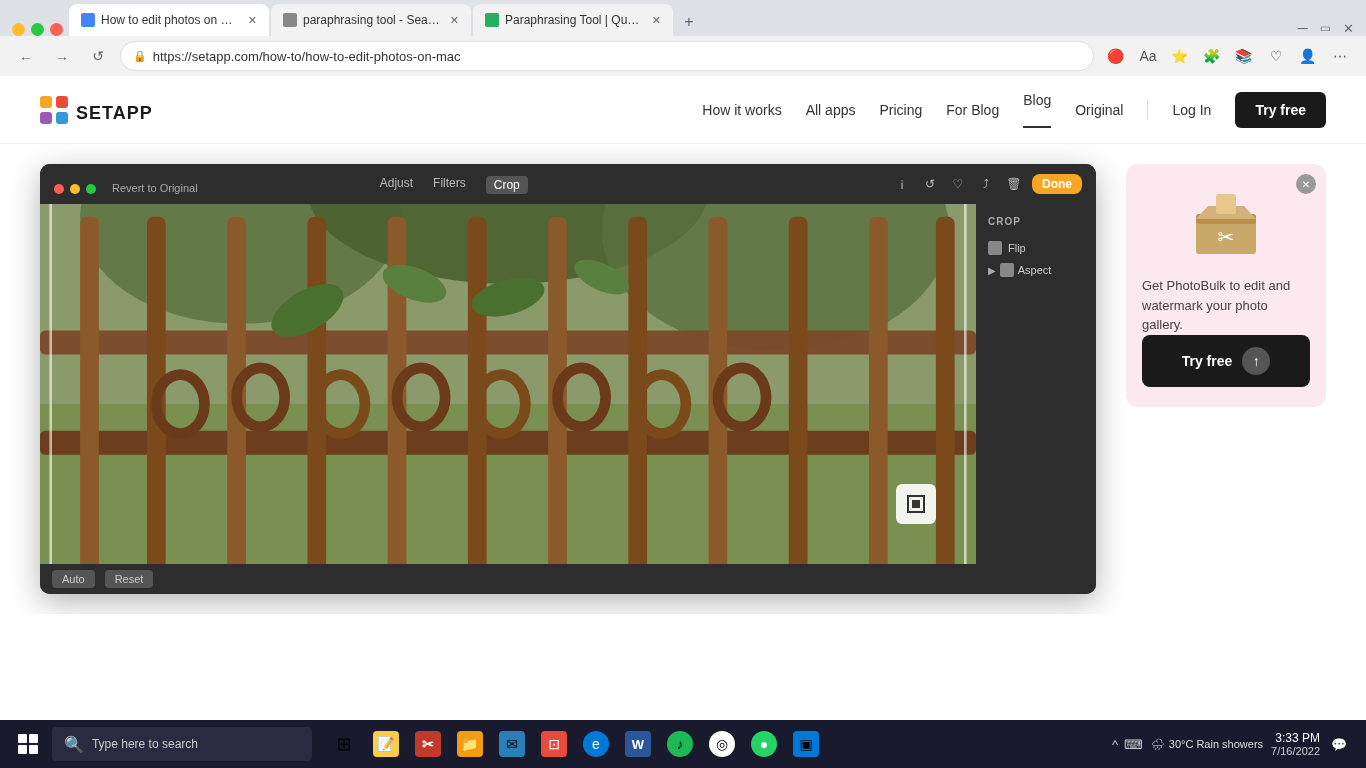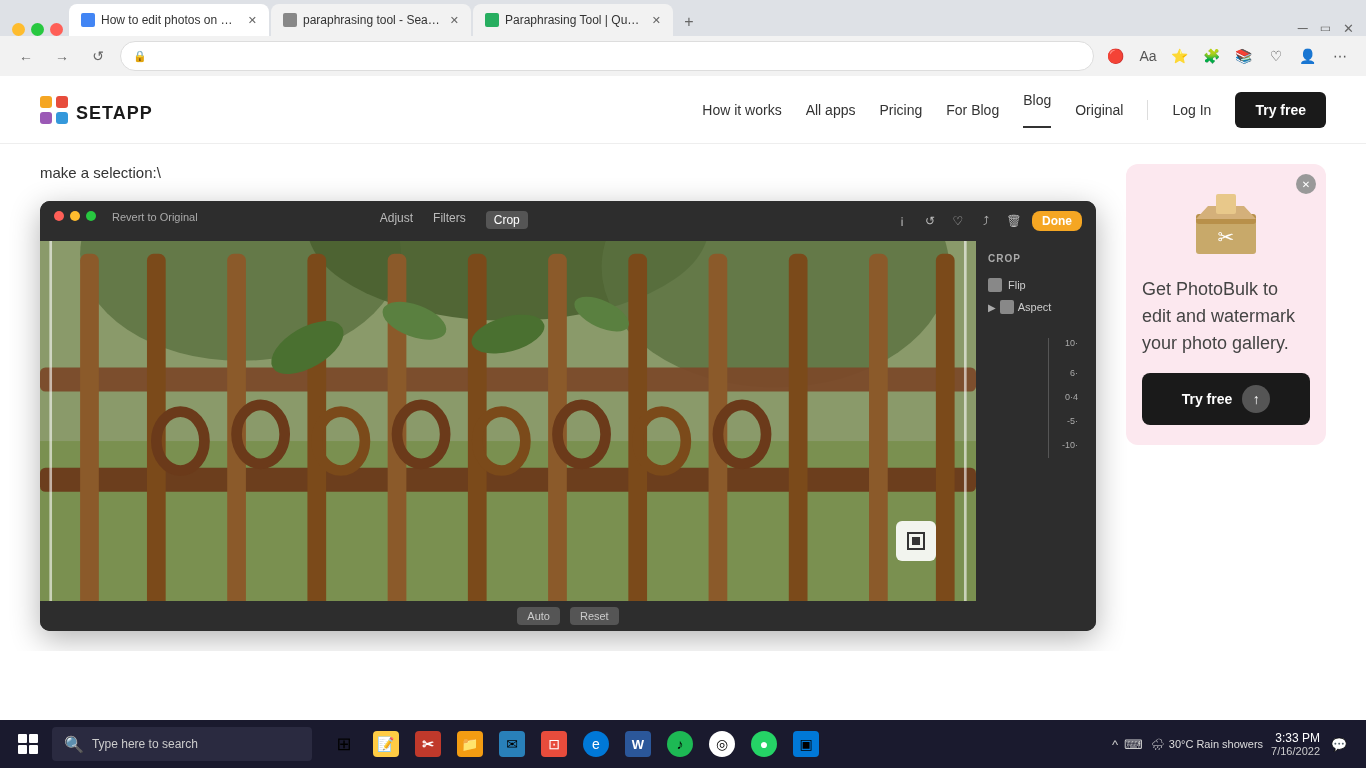--- a/index.html
+++ b/index.html
@@ -41,21 +41,21 @@
     .btn-login { font-size: 14px; color: #333; background: none; border: none; cursor: pointer; }
     .btn-try-free { background: #1a1a1a; color: #fff; border: none; border-radius: 6px; padding: 10px 20px; font-size: 14px; font-weight: 600; cursor: pointer; }
 
     
     .main-content { display: flex; padding: 20px 40px; gap: 30px; background: #fff; overflow: hidden; }
     .article-section { flex: 1; }
     .intro-text { font-size: 15px; color: #333; margin-bottom: 20px; }
 
     
     .mac-app-screenshot { background: #1e1e1e; border-radius: 10px; overflow: hidden; box-shadow: 0 8px 30px rgba(0,0,0,0.3); }
-    .mac-titlebar { display: flex; align-items: flex-start; background: #2d2d2d; padding: 10px 14px; gap: 0; }
+    .mac-titlebar { display: flex; align-items: flex-end; background: #2d2d2d; padding: 10px 14px; gap: 0; }
     .mac-dots { display: flex; gap: 6px; }
     .mac-dot { width: 10px; height: 10px; border-radius: 50%; }
     .mac-dot-red { background: #ff5f57; }
     .mac-dot-yellow { background: #febc2e; }
     .mac-dot-green { background: #28c840; }
     .mac-revert { color: #aaa; font-size: 11px; margin-left: 16px; }
     .mac-toolbar-items { display: flex; gap: 20px; margin-left: auto; margin-right: auto; }
     .mac-tool { color: #bbb; font-size: 12px; cursor: pointer; }
     .mac-tool.active { color: #fff; background: #555; padding: 2px 8px; border-radius: 4px; }
     .mac-toolbar-right { display: flex; align-items: center; gap: 8px; margin-left: auto; }
@@ -69,33 +69,33 @@
     .mac-sidebar { width: 120px; background: #2d2d2d; padding: 12px; }
     .mac-sidebar-title { color: #aaa; font-size: 10px; font-weight: 600; margin-bottom: 10px; letter-spacing: 1px; }
     .mac-sidebar-item { display: flex; align-items: center; gap: 6px; padding: 4px 0; cursor: pointer; }
     .mac-sidebar-item-icon { width: 14px; height: 14px; background: #888; border-radius: 2px; }
     .mac-sidebar-item-text { color: #ccc; font-size: 11px; }
     .mac-sidebar-aspect { display: flex; align-items: center; gap: 4px; padding: 4px 0; cursor: pointer; }
     .mac-sidebar-aspect-arrow { color: #aaa; font-size: 10px; }
     .mac-sidebar-aspect-icon { width: 14px; height: 14px; background: #888; border-radius: 2px; }
     .mac-sidebar-aspect-text { color: #ccc; font-size: 11px; }
 
-    .mac-bottom-bar { display: flex; justify-content: center; gap: 10px; padding: 6px 12px; background: #2d2d2d; }
+    .mac-bottom-bar { display: flex; justify-content: flex-start; gap: 10px; padding: 6px 12px; background: #2d2d2d; }
     .mac-bottom-btn { background: #555; color: #ccc; border: none; border-radius: 4px; padding: 3px 10px; font-size: 11px; cursor: pointer; }
 
     
     .crop-handle { position: absolute; bottom: 40px; right: 40px; width: 40px; height: 40px; background: rgba(255,255,255,0.9); border-radius: 6px; display: flex; align-items: center; justify-content: center; }
 
     
     .ad-sidebar { width: 200px; flex-shrink: 0; }
     .ad-card { background: #fce8ef; border-radius: 12px; padding: 20px 16px; position: relative; }
     .ad-close { position: absolute; top: 10px; right: 10px; width: 20px; height: 20px; background: #999; border-radius: 50%; display: flex; align-items: center; justify-content: center; color: #fff; font-size: 10px; cursor: pointer; }
     .ad-icon { width: 80px; height: 80px; margin: 0 auto 12px; display: flex; align-items: center; justify-content: center; }
     .ad-title { font-size: 18px; font-weight: 700; color: #1a1a1a; line-height: 1.3; margin-bottom: 12px; }
-    .ad-desc { font-size: 18px; color: #444; line-height: 1.5; margin-bottom: 16px; }
+    .ad-desc { font-size: 13px; color: #444; line-height: 1.5; }
     .ad-try-btn { background: #1a1a1a; color: #fff; border: none; border-radius: 8px; padding: 12px 0; width: 100%; font-size: 14px; font-weight: 600; cursor: pointer; display: flex; align-items: center; justify-content: center; gap: 10px; }
     .ad-up-arrow { width: 28px; height: 28px; background: #555; border-radius: 50%; display: flex; align-items: center; justify-content: center; font-size: 14px; }
 
     
     .taskbar { position: absolute; bottom: 0; left: 0; width: 1366px; height: 48px; background: #1a1a2e; display: flex; align-items: center; padding: 0 8px; gap: 4px; }
     .taskbar-start { width: 40px; height: 40px; display: flex; align-items: center; justify-content: center; background: none; border: none; cursor: pointer; }
     .taskbar-search { display: flex; align-items: center; gap: 8px; background: #2a2a40; border-radius: 4px; padding: 4px 12px; height: 34px; min-width: 260px; cursor: pointer; }
     .taskbar-search-text { font-size: 12px; color: #ccc; }
     .taskbar-apps { display: flex; align-items: center; gap: 2px; flex: 1; padding-left: 8px; }
     .taskbar-app { width: 40px; height: 40px; display: flex; align-items: center; justify-content: center; cursor: pointer; border-radius: 4px; }
@@ -162,20 +162,21 @@
     </button>
     <button class="nav-btn">
       <span>→</span>
     </button>
     <button class="nav-btn">
       <span>↺</span>
     </button>
 
     <div class="url-box">
       <span class="url-lock">🔒</span>
+      <span class="url-text">https://setapp.com/how-to/how-to-edit-photos-on-mac</span>
     </div>
 
     <div class="toolbar-icons">
       <div class="toolbar-icon" style="color: #e74c3c;">🔴</div>
       <div class="toolbar-icon">Aa</div>
       <div class="toolbar-icon">⭐</div>
       <div class="toolbar-icon">🧩</div>
       <div class="toolbar-icon">📚</div>
       <div class="toolbar-icon">♡</div>
       <div class="toolbar-icon">👤</div>
@@ -205,21 +206,20 @@
       <a class="nav-link active">Blog</a>
       <a class="nav-link">Original</a>
       <div class="nav-divider"></div>
       <button class="btn-login">Log In</button>
       <button class="btn-try-free">Try free</button>
     </nav>
   </div>
 
   <div class="main-content">
     <div class="article-section">
-      <p class="intro-text">make a selection:\</p>
 
       <div class="mac-app-screenshot">
 
         <div class="mac-titlebar">
           <div class="mac-dots">
             <div class="mac-dot mac-dot-red"></div>
             <div class="mac-dot mac-dot-yellow"></div>
             <div class="mac-dot mac-dot-green"></div>
           </div>
           <span class="mac-revert">Revert to Original</span>
@@ -303,27 +303,20 @@
             <div class="mac-sidebar-item">
               <div class="mac-sidebar-item-icon"></div>
               <span class="mac-sidebar-item-text">Flip</span>
             </div>
             <div class="mac-sidebar-aspect">
               <span class="mac-sidebar-aspect-arrow">▶</span>
               <div class="mac-sidebar-aspect-icon"></div>
               <span class="mac-sidebar-aspect-text">Aspect</span>
             </div>
 
-            <div style="margin-top: 20px; border-left: 1px solid #555; height: 120px; margin-left: 60px; position: relative;">
-              <div style="position: absolute; right: 6px; top: 0; font-size: 9px; color: #aaa;">10·</div>
-              <div style="position: absolute; right: 6px; top: 25%; font-size: 9px; color: #aaa;">6·</div>
-              <div style="position: absolute; right: 6px; top: 45%; font-size: 9px; color: #aaa;">0·4</div>
-              <div style="position: absolute; right: 6px; top: 65%; font-size: 9px; color: #aaa;">-5·</div>
-              <div style="position: absolute; right: 6px; top: 85%; font-size: 9px; color: #aaa;">-10·</div>
-            </div>
           </div>
         </div>
 
         <div class="mac-bottom-bar">
           <button class="mac-bottom-btn">Auto</button>
           <button class="mac-bottom-btn">Reset</button>
         </div>
       </div>
     </div>
 

